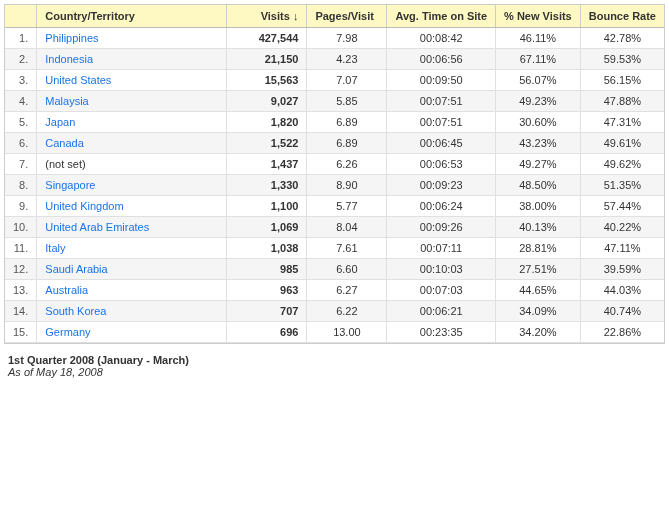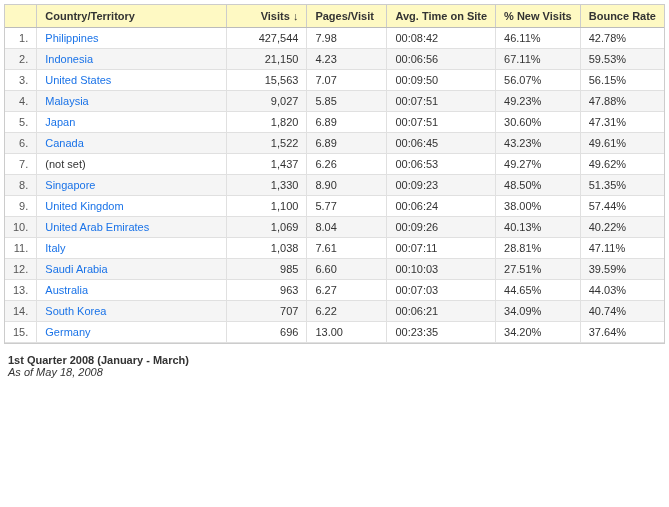--- a/index.html
+++ b/index.html
@@ -62,25 +62,25 @@
     .country-cell {
       min-width: 120px;
       margin-top: 40px;
     }
     .country-cell a {
       color: #1a73e8;
       text-decoration: none;
     }
     .visits-cell {
       text-align: right;
-      font-weight: normal;
+      font-weight: bold;
       width: 80px;
     }
     .num-cell {
-      text-align: left;
+      text-align: center;
       width: 80px;
     }
     .footer-row {
       display: flex;
       justify-content: space-between;
       padding: 6px 8px;
       font-size: 11px;
       color: #333;
       flex-direction: column;
     }
@@ -237,21 +237,21 @@
           <td class="num-cell">34.09%</td>
           <td class="num-cell">40.74%</td>
         </tr>
         <tr>
           <td class="rank-cell">15.</td>
           <td class="country-cell"><a href="#">Germany</a></td>
           <td class="visits-cell">696</td>
           <td class="num-cell">13.00</td>
           <td class="num-cell">00:23:35</td>
           <td class="num-cell">34.20%</td>
-          <td class="num-cell">37.64%</td>
+          <td class="num-cell">22.86%</td>
         </tr>
       </tbody>
   </table>
 </div>
 <div class="footer-row">
   <span class="quarter">1st Quarter 2008 (January - March)</span>
   <span class="as-of">As of May 18, 2008</span>
 </div>
 
 </body></html>

